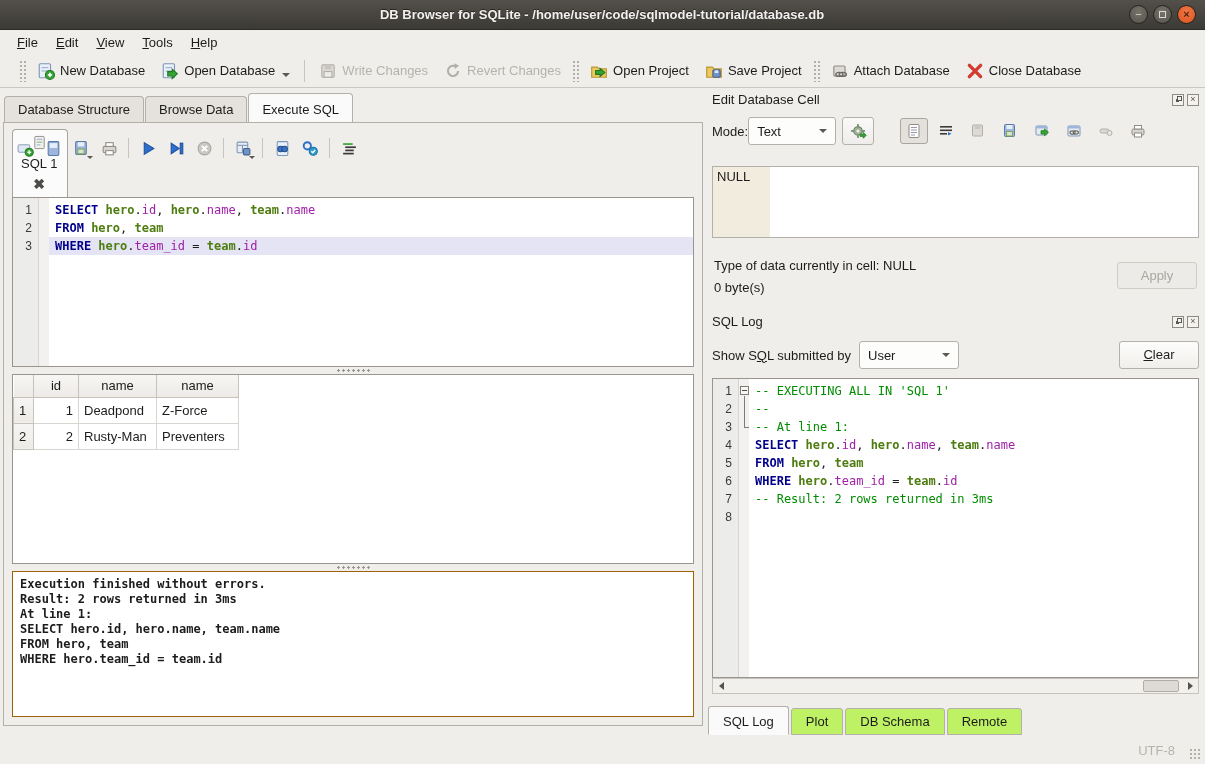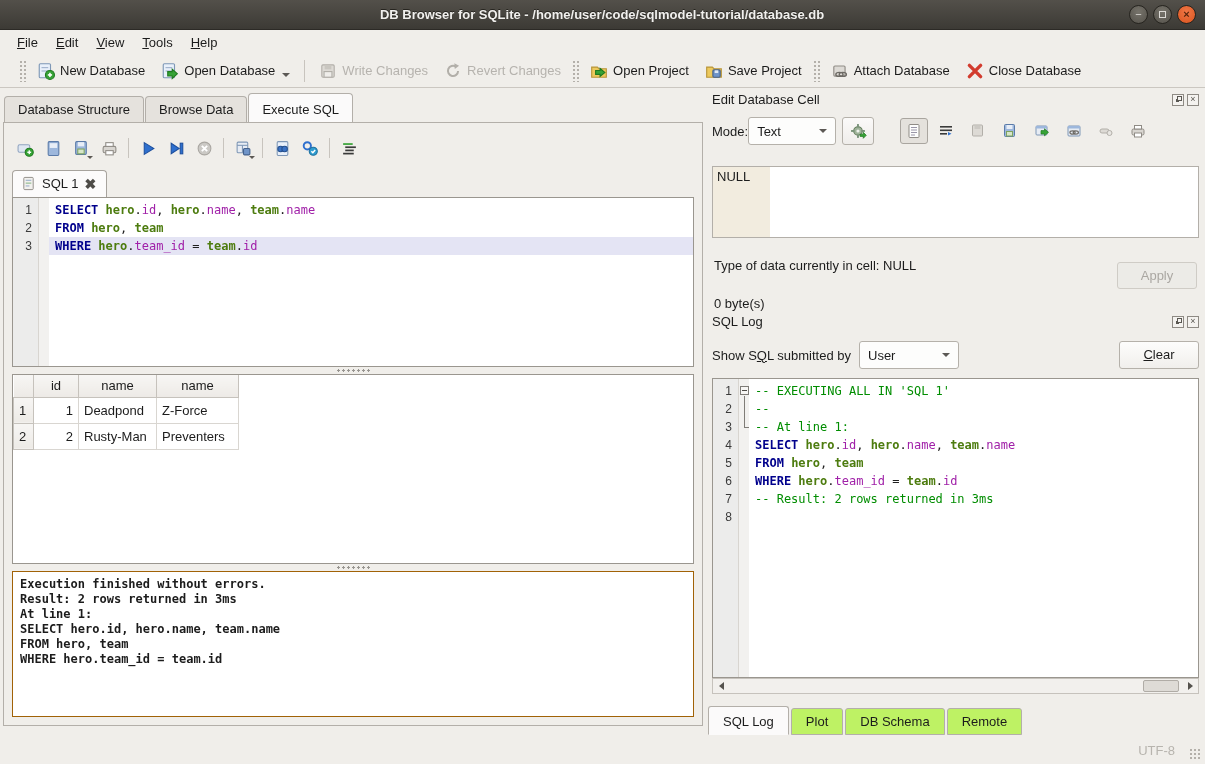--- a/index.html
+++ b/index.html
@@ -56,21 +56,21 @@
   
   #sql-toolbar { height:34px; display:flex; align-items:center; gap:2px; }
   .sbtn { width:26px; height:26px; display:flex; align-items:center; justify-content:center; border-radius:3px; position:relative; cursor:default; }
   .sbtn .mini-dd { position:absolute; right:1px; bottom:2px; width:0; height:0;
     border-left:3px solid transparent; border-right:3px solid transparent; border-top:3px solid #5c5955; }
   .ssep { width:1px; height:20px; background:#c8c4be; margin:0 4px; }
 
   
   #sql-subtabs { height:30px; display:flex; align-items:flex-end; margin-top:2px; }
   .subtab { display:flex; align-items:center; gap:6px; padding:5px 10px 6px 8px;
-    border:1px solid #a7a39d; border-bottom:none; background:#fcfbfb; border-radius:4px 4px 0 0; cursor:default; }
+    border:1px solid #a7a39d; border-bottom:none; background:#fcfbfb; border-radius:4px 4px 0 0; cursor:default;flex-direction:column; }
   .subtab .close-x { color:#4e4c48; font-weight:bold; font-size:14px; line-height:1; cursor:default; }
 
   
   .code-box { border:1px solid #9a968f; background:#ffffff; display:flex; overflow:hidden; }
   #editor-box { height:170px; }
   .gutter { background:#ececeb; border-right:1px solid #d8d5d0; color:#3a3a3a;
     font-size:12px; text-align:right; padding:3px 6px 0 4px; min-width:26px; }
   .gutter div { height:18px; line-height:18px; }
   .fold-col { width:10px; background:#f2f1ef; position:relative; }
   .code-area { flex:1; font-family:"DejaVu Sans Mono", monospace; font-size:12px; padding-top:3px; position:relative; }
@@ -119,21 +119,21 @@
   .tool-square { width:32px; height:28px; border:1px solid #b5b1aa; border-radius:3px;
     background:linear-gradient(#fbfaf9,#efedea); display:flex; align-items:center; justify-content:center; margin-left:6px; cursor:default; }
   #cell-icons { display:flex; align-items:center; gap:4px; margin-left:26px; }
   .cbtn { width:28px; height:26px; display:flex; align-items:center; justify-content:center; border-radius:3px; position:relative; cursor:default; }
   .cbtn.pressed { background:#e4e1dc; border:1px solid #a9a59f; }
 
   #null-box { position:absolute; left:6px; top:78px; width:487px; height:72px;
     border:1px solid #b3afa9; background:#ffffff; display:flex; }
   #null-strip { width:57px; background:#f2ecdf; padding:2px 4px; }
   #type-line { position:absolute; left:8px; top:170px; }
-  #size-line { position:absolute; left:8px; top:208px; }
+  #size-line { position:absolute; left:8px; top:192px; }
   #apply-btn { position:absolute; right:8px; top:174px; width:80px; height:27px;
     background:#ecebe7; border:1px solid #cfccc6; border-radius:3px; color:#aaa7a2;
     font-size:13px; text-align:center; line-height:25px; cursor:default; }
 
   #dock2-header { position:absolute; left:6px; top:226px; width:487px; }
   #show-row { position:absolute; left:6px; top:252px; width:487px; height:30px; display:flex; align-items:center; }
   #user-combo { width:100px; margin-left:8px; }
   #clear-btn { margin-left:auto; width:80px; height:28px; background:linear-gradient(#fdfdfc,#f1efec);
     border:1px solid #b5b1aa; border-radius:3px; text-align:center; line-height:26px; cursor:default; }
 

